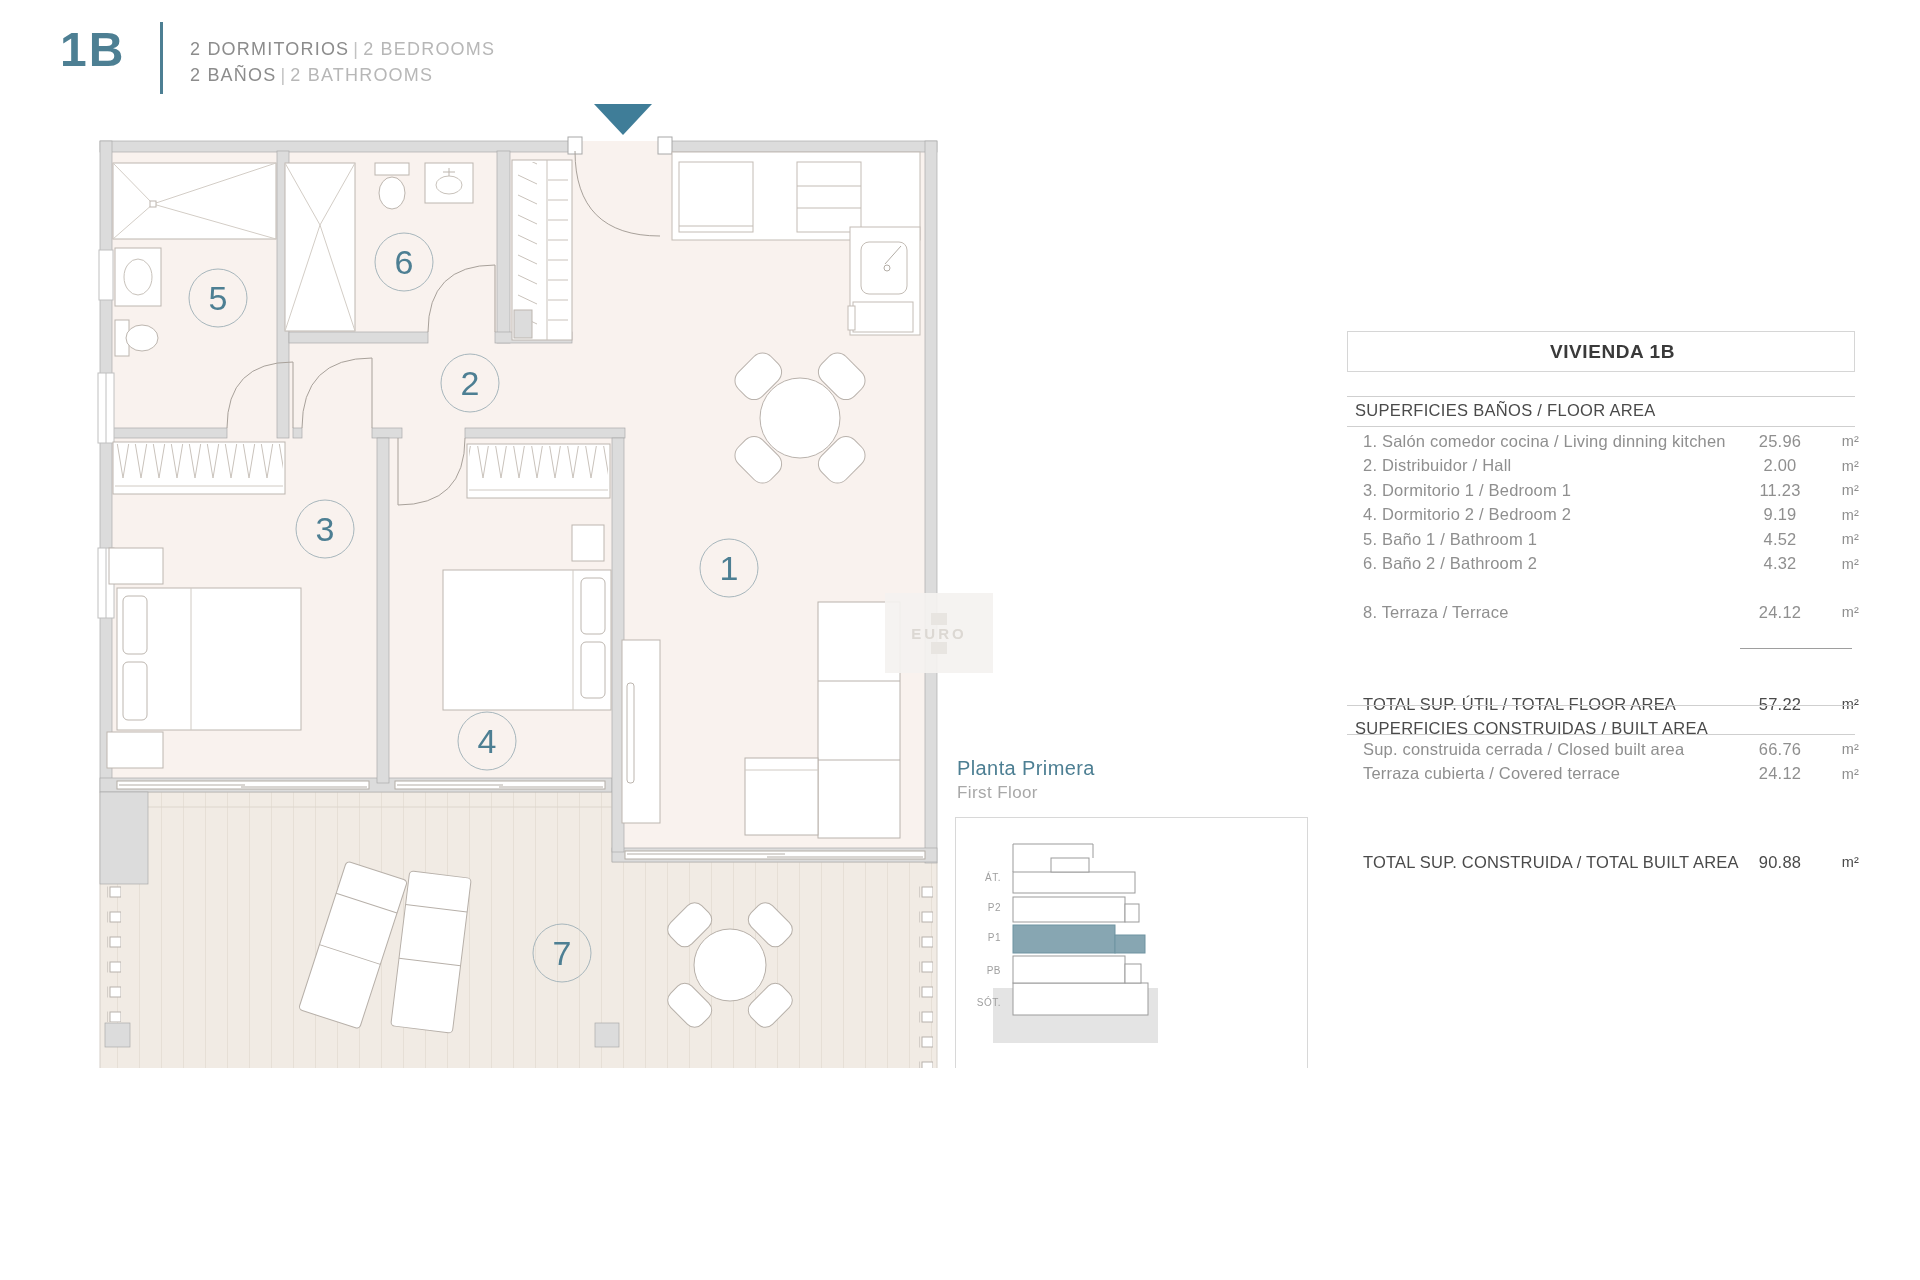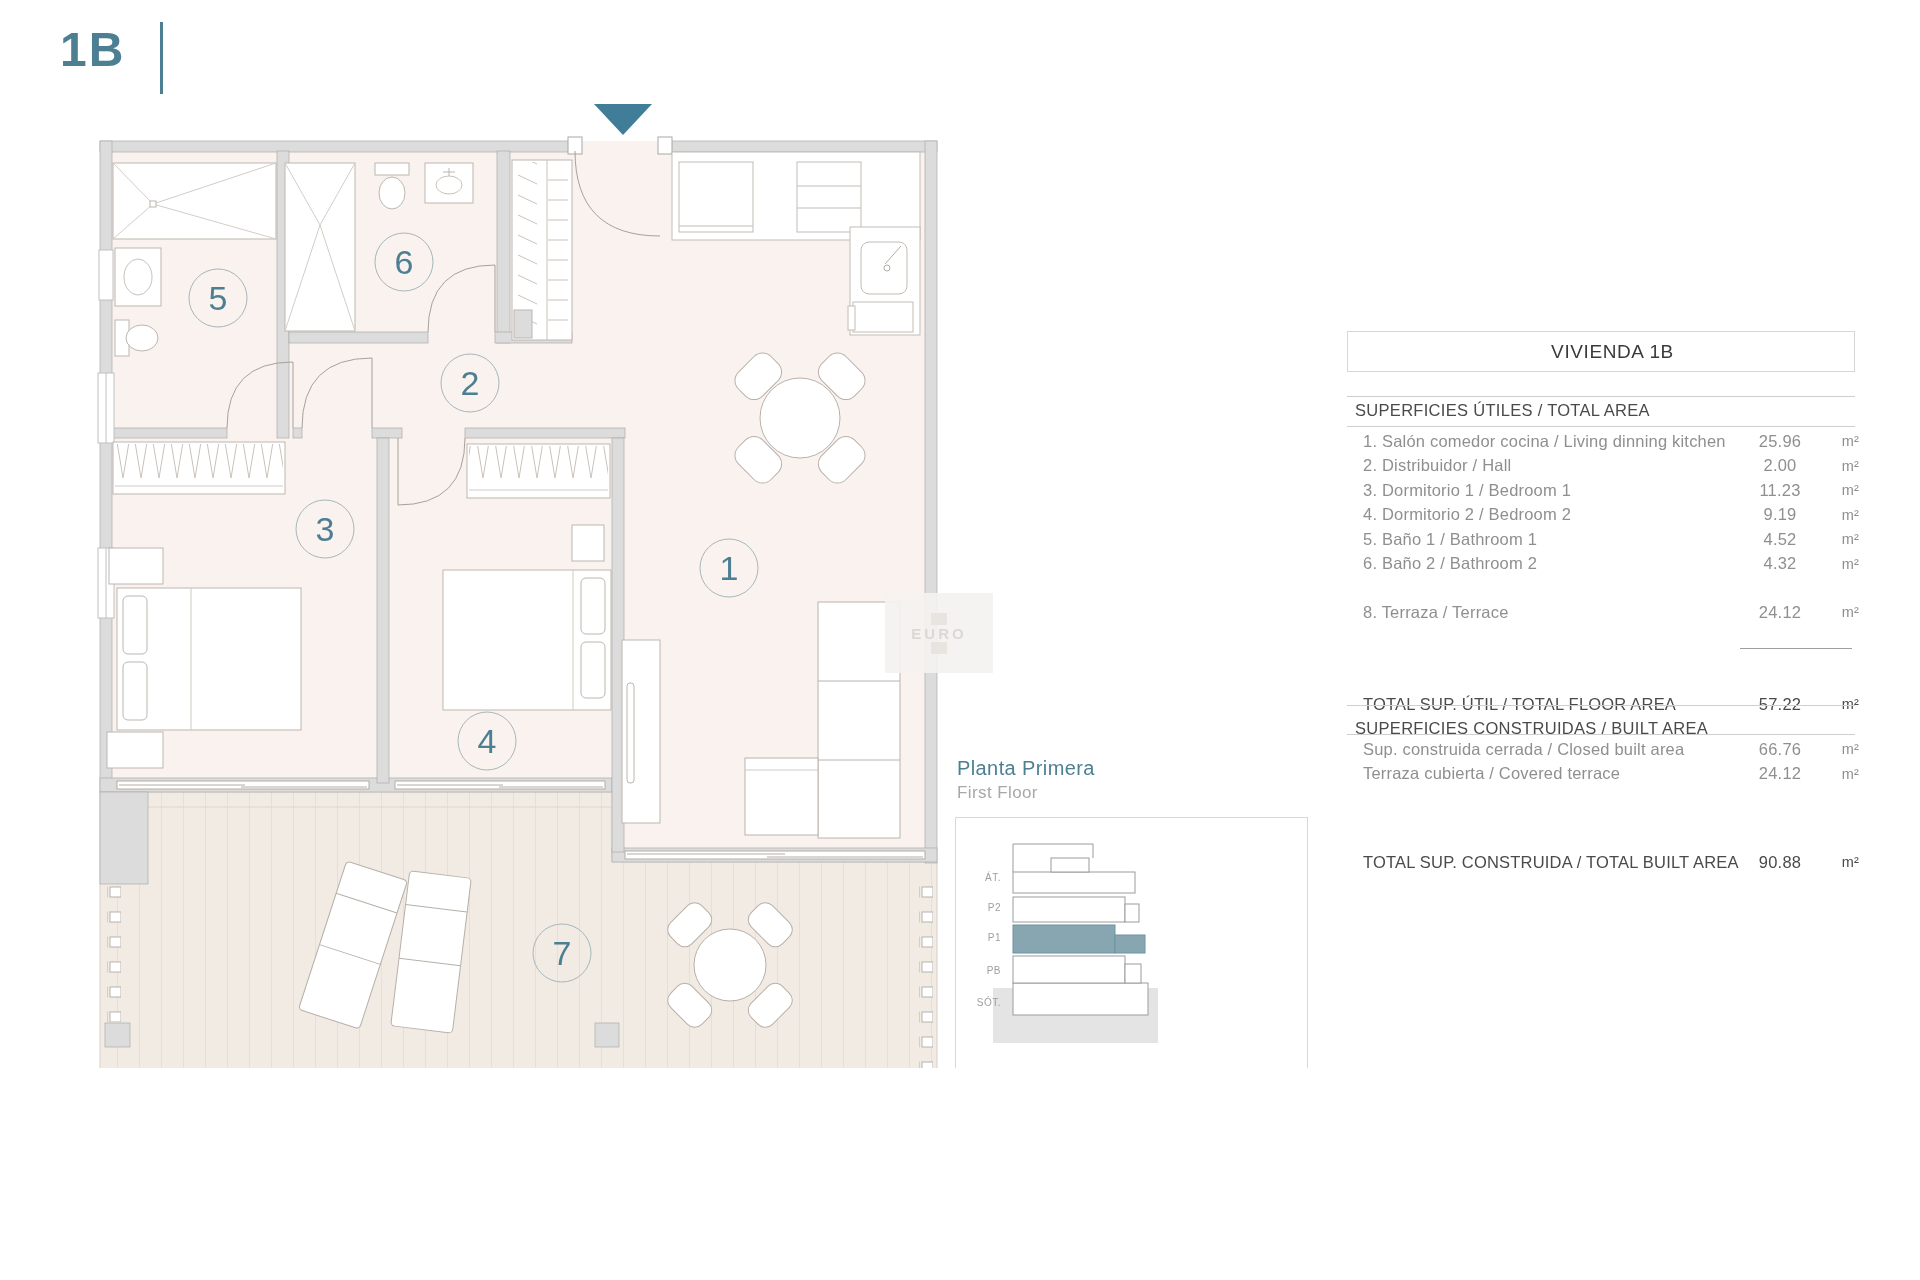--- a/index.html
+++ b/index.html
@@ -25,21 +25,21 @@
   
   .watermark{position:absolute;left:885px;top:593px;width:108px;height:80px;
     background:rgba(244,242,240,.92);display:flex;flex-direction:column;align-items:center;
     justify-content:center;z-index:5;}
   .watermark .wm-sq{width:16px;height:12px;background:#e8e5e1;}
   .watermark .wm-txt{font-size:15px;font-weight:bold;letter-spacing:3px;color:#dcd8d3;}
 
   
   .panel{position:absolute;left:1347px;top:331px;width:508px;font-size:16.5px;color:#8f8f8f;letter-spacing:.2px;}
   .viv-box{box-sizing:border-box;width:508px;height:41px;border:1px solid #d6d6d6;
-    display:flex;align-items:center;justify-content:center;font-size:19px;font-weight:normal;
+    display:flex;align-items:center;justify-content:center;font-size:19px;font-weight:bold;
     color:#3a3a3a;letter-spacing:.6px;padding-left:23px;}
   .rule{position:absolute;left:0;width:508px;height:1px;background:#cfcfcf;}
   .rule.mini{width:112px;left:393px;background:#9e9e9e;}
   .sec-heading{position:absolute;left:8px;font-size:16.5px;color:#4a4a4a;letter-spacing:.3px;white-space:nowrap;}
   .arow{position:absolute;left:8px;width:508px;height:24.5px;display:flex;align-items:center;}
   .arow .lbl{flex:1;padding-left:8px;white-space:nowrap;}
   .arow .val{width:70px;text-align:center;}
   .arow .unt{width:44px;text-align:right;padding-right:4px;font-size:14.5px;}
   .arow.dark{color:#4a4a4a;margin-top:40px;}
 
@@ -54,20 +54,24 @@
   .room-num{font-size:34px;fill:#4d7f93;}
   .flabel{font-size:10px;fill:#9f9f9f;letter-spacing:.5px;}
 </style>
 </head>
 <body>
 
 <div id="stage">
 
   <div class="unit-big">1B</div>
   <div class="hdr-divider"></div>
+  <div class="hdr-lines">
+    <div><span>2 DORMITORIOS</span><span class="sep">|</span><span class="en">2 BEDROOMS</span></div>
+    <div><span>2 BAÑOS</span><span class="sep">|</span><span class="en">2 BATHROOMS</span></div>
+  </div>
 
   <div class="arrow-down"></div>
 
   <svg id="plan" width="850" height="955" viewBox="0 0 850 955">
     <defs>
       <pattern id="deckP" width="22" height="30" patternUnits="userSpaceOnUse">
         <rect width="22" height="30" fill="#f1ebe4"></rect>
         <line x1="0.5" y1="0" x2="0.5" y2="30" stroke="#e6dfd6" stroke-width="1"></line>
       </pattern>
       <pattern id="hatchV" width="18" height="44" patternUnits="userSpaceOnUse">
@@ -329,21 +333,21 @@
     <div class="wm-txt">EURO</div>
     <div class="wm-sq"></div>
   </div>
 
   <div class="panel">
     <div class="viv-box">
       <span>VIVIENDA 1B</span>
     </div>
 
     <div class="rule" style="top:65px"></div>
-    <div class="sec-heading" style="top:70px">SUPERFICIES ÚTILES / TOTAL AREA</div>
+    <div class="sec-heading" style="top:70px">SUPERFICIES BAÑOS / FLOOR AREA</div>
     <div class="rule" style="top:95px"></div>
 
     <div class="arow" style="top:98px">
         <span class="lbl">1. Salón comedor cocina / Living dinning kitchen</span>
         <span class="val">25.96</span>
         <span class="unt">m²</span>
       </div>
     <div class="arow" style="top:122.5px">
         <span class="lbl">2. Distribuidor / Hall</span>
         <span class="val">2.00</span>

